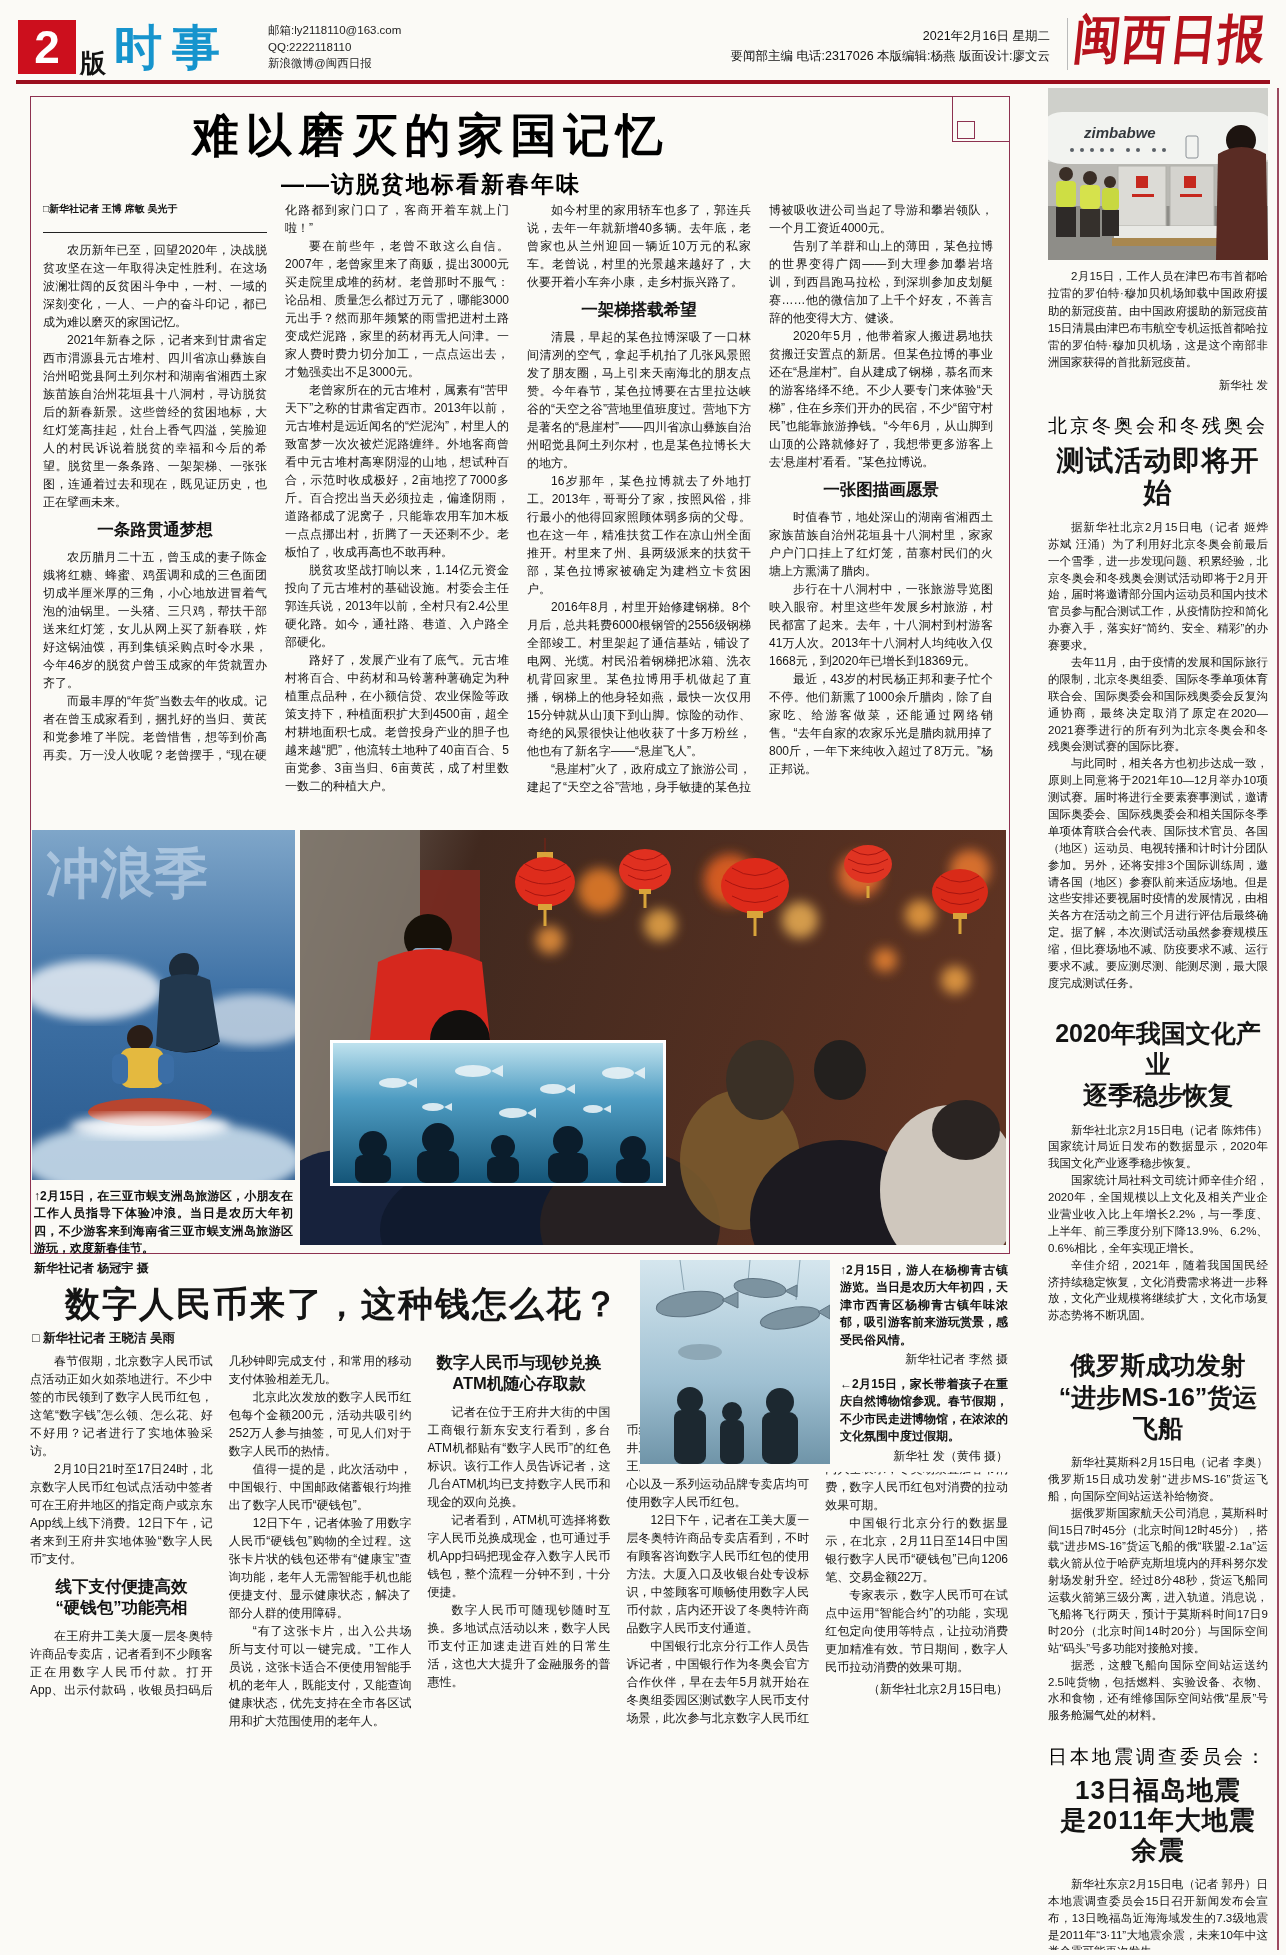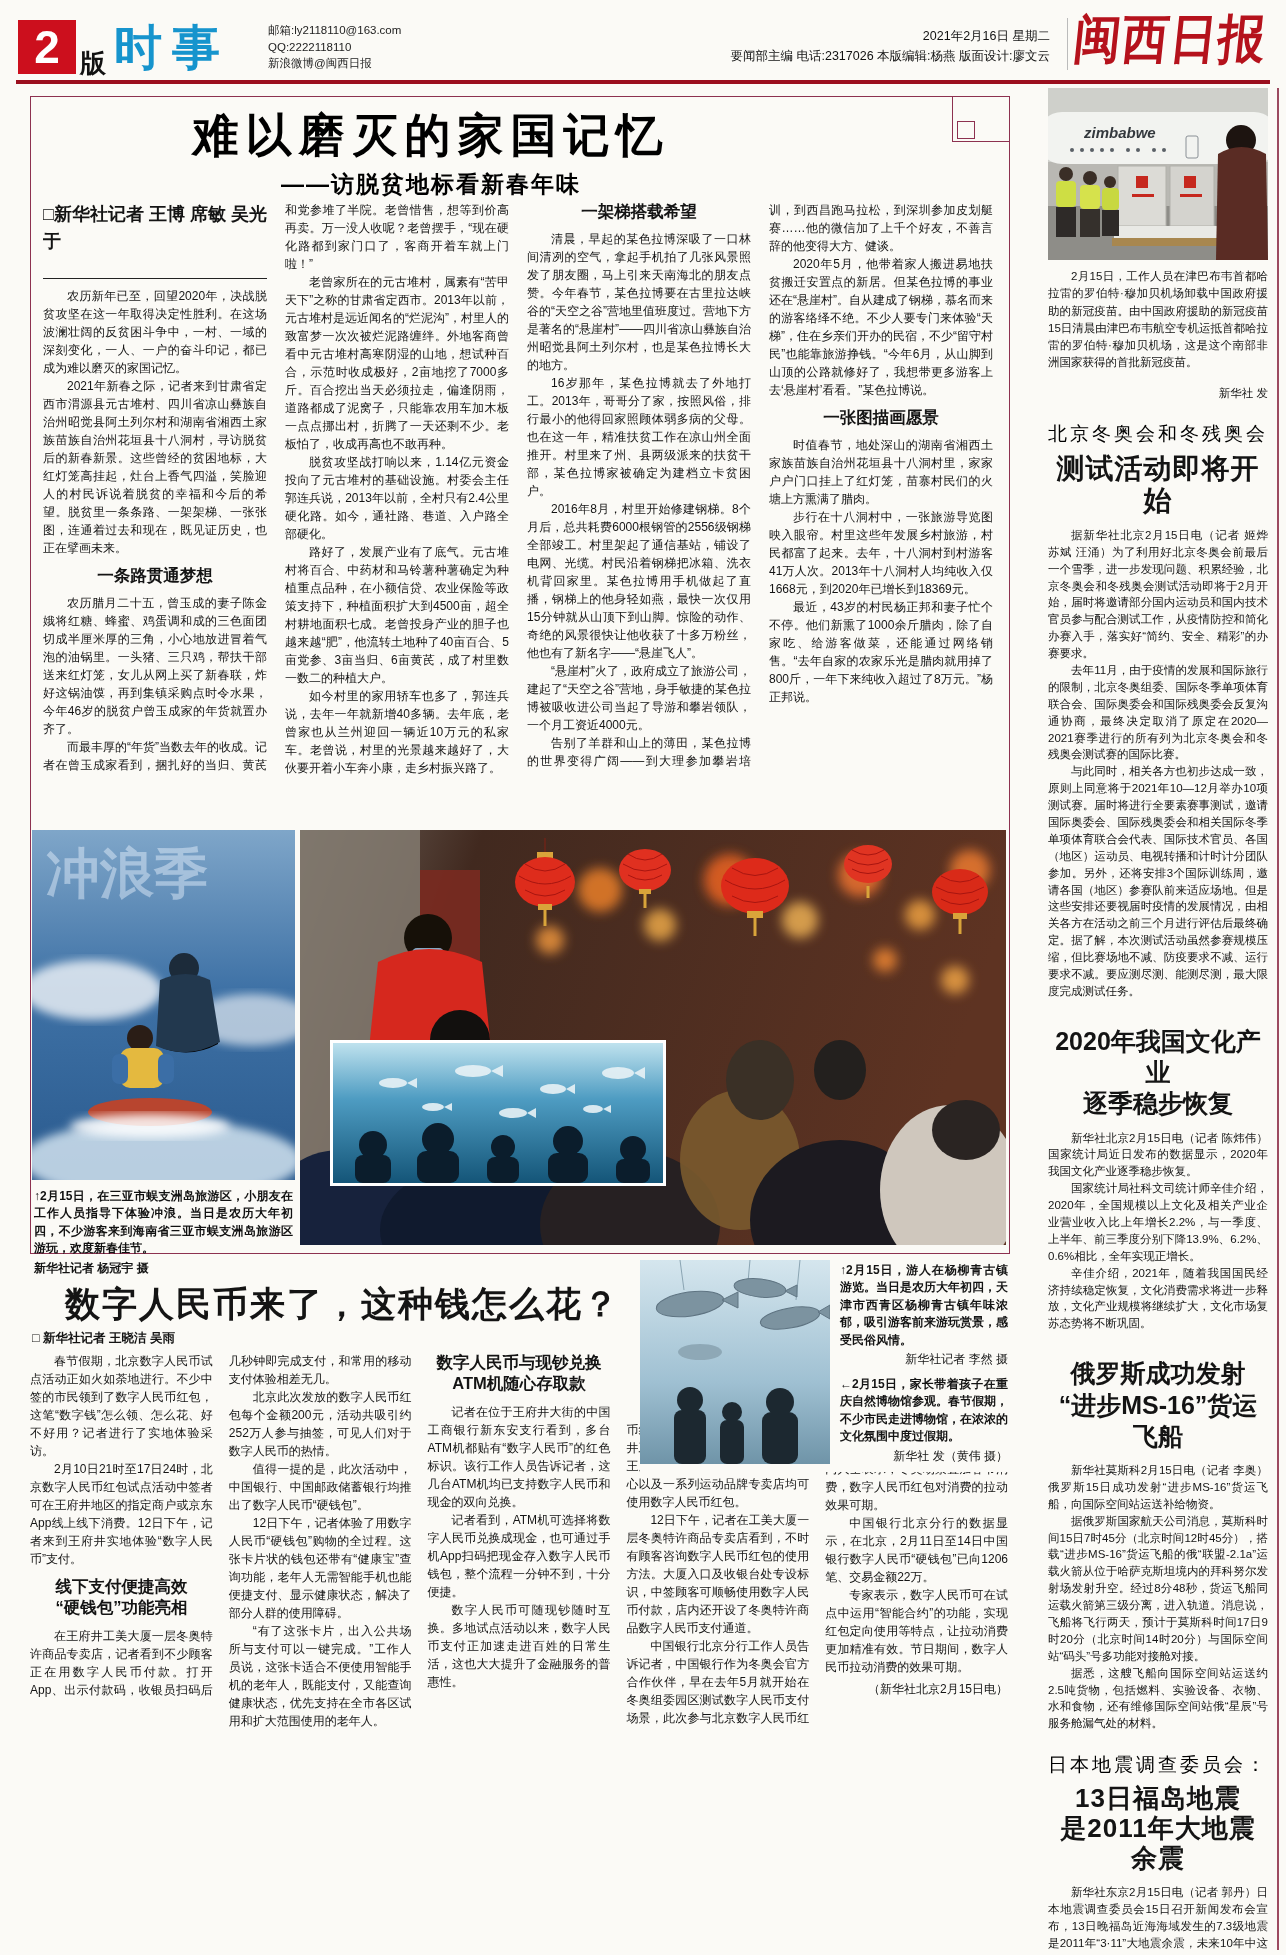--- a/index.html
+++ b/index.html
@@ -23,37 +23,37 @@
   .corner-sq{position:absolute;right:34px;top:24px;width:16px;height:16px;border:1px solid #8d3150;background:#fbfaf6;}
   .corner-step{position:absolute;right:0;top:0;width:56px;height:44px;border-left:1px solid #8d3150;border-bottom:1px solid #8d3150;}
   .main-headline{position:absolute;left:0;top:8px;width:800px;margin:0;text-align:center;
         font-size:46px;font-weight:900;letter-spacing:7px;color:#000;}
   .main-subtitle{position:absolute;left:0;top:72px;width:800px;margin:0;text-align:center;
         font-size:23px;font-weight:bold;letter-spacing:2px;color:#000;}
   .main-cols{position:absolute;left:12px;top:104px;width:950px;height:622px;
         column-count:4;column-gap:18px;font-size:12px;line-height:1.5;text-align:justify;overflow:hidden;}
   .para{margin:0;text-indent:2em;}
   .sub{font-weight:bold;text-align:center;font-size:16.5px;margin:8px 0;text-indent:0;white-space:pre-line;line-height:1.3;}
-  .byline{font-weight:bold;text-indent:0;margin:0 0 8px 0;padding-bottom:23px;border-bottom:1.5px solid #222;font-size:18px;}
+  .byline{font-weight:bold;text-indent:0;margin:0 0 8px 0;padding-bottom:16px;border-bottom:1.5px solid #222;font-size:10px;}
   .credit{text-align:right;text-indent:0;margin:4px 0 0 0;}
   
   figure{margin:0;padding:0;}
   .ph{position:absolute;overflow:hidden;}
   .ph svg{display:block;}
   .cap{font-size:12px;line-height:1.45;font-weight:600;text-align:justify;color:#111;}
   .cap-credit{font-size:12px;font-weight:600;text-align:left;margin-top:2px;}
   .surf-ph{left:32px;top:830px;width:263px;height:350px;}
   .surf-cap{position:absolute;left:34px;top:1188px;width:259px;}
   .lantern-ph{left:300px;top:830px;width:706px;height:415px;}
   .aqua-ph{left:330px;top:1040px;width:330px;height:140px;border:3px solid #fff;}
   
   .sidebar{position:absolute;left:1048px;top:88px;width:220px;height:1862px;overflow:hidden;}
   .sb-ph{width:220px;height:172px;}
   .sb-cap{margin-top:8px;font-size:11.5px;line-height:1.5;text-align:justify;text-indent:2em;}
-  .sb-credit{text-align:right;font-size:11.5px;margin-top:14px;}
+  .sb-credit{text-align:right;font-size:11.5px;margin-top:6px;}
   .sb-kicker{margin-top:20px;text-align:left;font-size:19px;letter-spacing:3px;color:#000;}
   .sb-title{margin-top:6px;text-align:center;font-size:28px;font-weight:900;letter-spacing:1px;line-height:1.15;white-space:pre-line;}
   .sb-title2{margin-top:26px;text-align:center;font-size:25px;font-weight:900;line-height:1.25;white-space:pre-line;}
   .sb-body{margin-top:10px;font-size:11.5px;line-height:1.47;text-align:justify;}
   .sb-body .para{margin:0;text-indent:2em;}
   
   .bottom-headline{position:absolute;left:56px;top:1272px;margin:9px;font-size:35px;font-weight:900;letter-spacing:2px;}
   .bottom-byline{position:absolute;left:32px;top:1330px;font-size:12.5px;font-weight:bold;}
   .bottom-cols{position:absolute;left:30px;top:1352px;width:978px;height:596px;
         column-count:5;column-gap:16px;font-size:12px;line-height:1.5;text-align:justify;overflow:hidden;}
@@ -92,20 +92,21 @@
     <div class="corner-sq"></div>
     <h1 class="main-headline">难以磨灭的家国记忆</h1>
     <h2 class="main-subtitle">——访脱贫地标看新春年味</h2>
     <div class="main-cols">
         <p class="byline">□新华社记者 王博 席敏 吴光于</p>
         <p class="para">农历新年已至，回望2020年，决战脱贫攻坚在这一年取得决定性胜利。在这场波澜壮阔的反贫困斗争中，一村、一域的深刻变化，一人、一户的奋斗印记，都已成为难以磨灭的家国记忆。</p>
         <p class="para">2021年新春之际，记者来到甘肃省定西市渭源县元古堆村、四川省凉山彝族自治州昭觉县阿土列尔村和湖南省湘西土家族苗族自治州花垣县十八洞村，寻访脱贫后的新春新景。这些曾经的贫困地标，大红灯笼高挂起，灶台上香气四溢，笑脸迎人的村民诉说着脱贫的幸福和今后的希望。脱贫里一条条路、一架架梯、一张张图，连通着过去和现在，既见证历史，也正在擘画未来。</p>
         <p class="sub">一条路贯通梦想</p>
         <p class="para">农历腊月二十五，曾玉成的妻子陈金娥将红糖、蜂蜜、鸡蛋调和成的三色面团切成半厘米厚的三角，小心地放进冒着气泡的油锅里。一头猪、三只鸡，帮扶干部送来红灯笼，女儿从网上买了新春联，炸好这锅油馍，再到集镇采购点时令水果，今年46岁的脱贫户曾玉成家的年货就置办齐了。</p>
         <p class="para">而最丰厚的“年货”当数去年的收成。记者在曾玉成家看到，捆扎好的当归、黄芪和党参堆了半院。老曾惜售，想等到价高再卖。万一没人收呢？老曾摆手，“现在硬化路都到家门口了，客商开着车就上门啦！”</p>
+        <p class="para">要在前些年，老曾不敢这么自信。2007年，老曾家里来了商贩，提出3000元买走院里成堆的药材。老曾那时不服气：论品相、质量怎么都过万元了，哪能3000元出手？然而那年频繁的雨雪把进村土路变成烂泥路，家里的药材再无人问津。一家人费时费力切分加工，一点点运出去，才勉强卖出不足3000元。</p>
         <p class="para">老曾家所在的元古堆村，属素有“苦甲天下”之称的甘肃省定西市。2013年以前，元古堆村是远近闻名的“烂泥沟”，村里人的致富梦一次次被烂泥路缠绊。外地客商曾看中元古堆村高寒阴湿的山地，想试种百合，示范时收成极好，2亩地挖了7000多斤。百合挖出当天必须拉走，偏逢阴雨，道路都成了泥窝子，只能靠农用车加木板一点点挪出村，折腾了一天还剩不少。老板怕了，收成再高也不敢再种。</p>
         <p class="para">脱贫攻坚战打响以来，1.14亿元资金投向了元古堆村的基础设施。村委会主任郭连兵说，2013年以前，全村只有2.4公里硬化路。如今，通社路、巷道、入户路全部硬化。</p>
         <p class="para">路好了，发展产业有了底气。元古堆村将百合、中药材和马铃薯种薯确定为种植重点品种，在小额信贷、农业保险等政策支持下，种植面积扩大到4500亩，超全村耕地面积七成。老曾投身产业的胆子也越来越“肥”，他流转土地种了40亩百合、5亩党参、3亩当归、6亩黄芪，成了村里数一数二的种植大户。</p>
         <p class="para">如今村里的家用轿车也多了，郭连兵说，去年一年就新增40多辆。去年底，老曾家也从兰州迎回一辆近10万元的私家车。老曾说，村里的光景越来越好了，大伙要开着小车奔小康，走乡村振兴路了。</p>
         <p class="sub">一架梯搭载希望</p>
         <p class="para">清晨，早起的某色拉博深吸了一口林间清冽的空气，拿起手机拍了几张风景照发了朋友圈，马上引来天南海北的朋友点赞。今年春节，某色拉博要在古里拉达峡谷的“天空之谷”营地里值班度过。营地下方是著名的“悬崖村”——四川省凉山彝族自治州昭觉县阿土列尔村，也是某色拉博长大的地方。</p>
         <p class="para">16岁那年，某色拉博就去了外地打工。2013年，哥哥分了家，按照风俗，排行最小的他得回家照顾体弱多病的父母。也在这一年，精准扶贫工作在凉山州全面推开。村里来了州、县两级派来的扶贫干部，某色拉博家被确定为建档立卡贫困户。</p>
         <p class="para">2016年8月，村里开始修建钢梯。8个月后，总共耗费6000根钢管的2556级钢梯全部竣工。村里架起了通信基站，铺设了电网、光缆。村民沿着钢梯把冰箱、洗衣机背回家里。某色拉博用手机做起了直播，钢梯上的他身轻如燕，最快一次仅用15分钟就从山顶下到山脚。惊险的动作、奇绝的风景很快让他收获了十多万粉丝，他也有了新名字——“悬崖飞人”。</p>
         <p class="para">“悬崖村”火了，政府成立了旅游公司，建起了“天空之谷”营地，身手敏捷的某色拉博被吸收进公司当起了导游和攀岩领队，一个月工资近4000元。</p>
         <p class="para">告别了羊群和山上的薄田，某色拉博的世界变得广阔——到大理参加攀岩培训，到西昌跑马拉松，到深圳参加皮划艇赛……他的微信加了上千个好友，不善言辞的他变得大方、健谈。</p>

